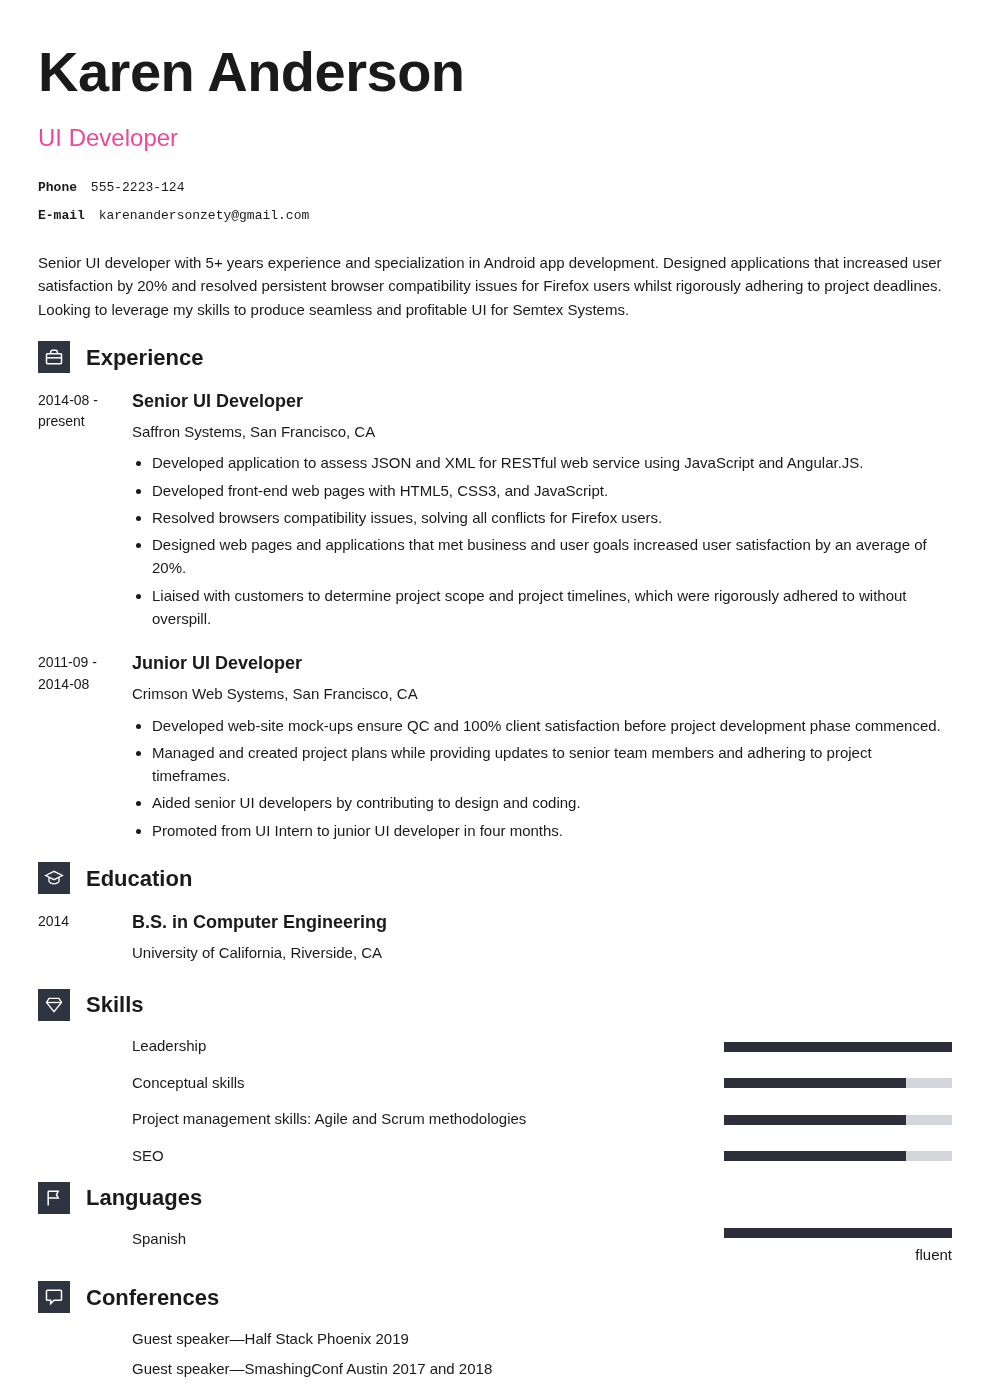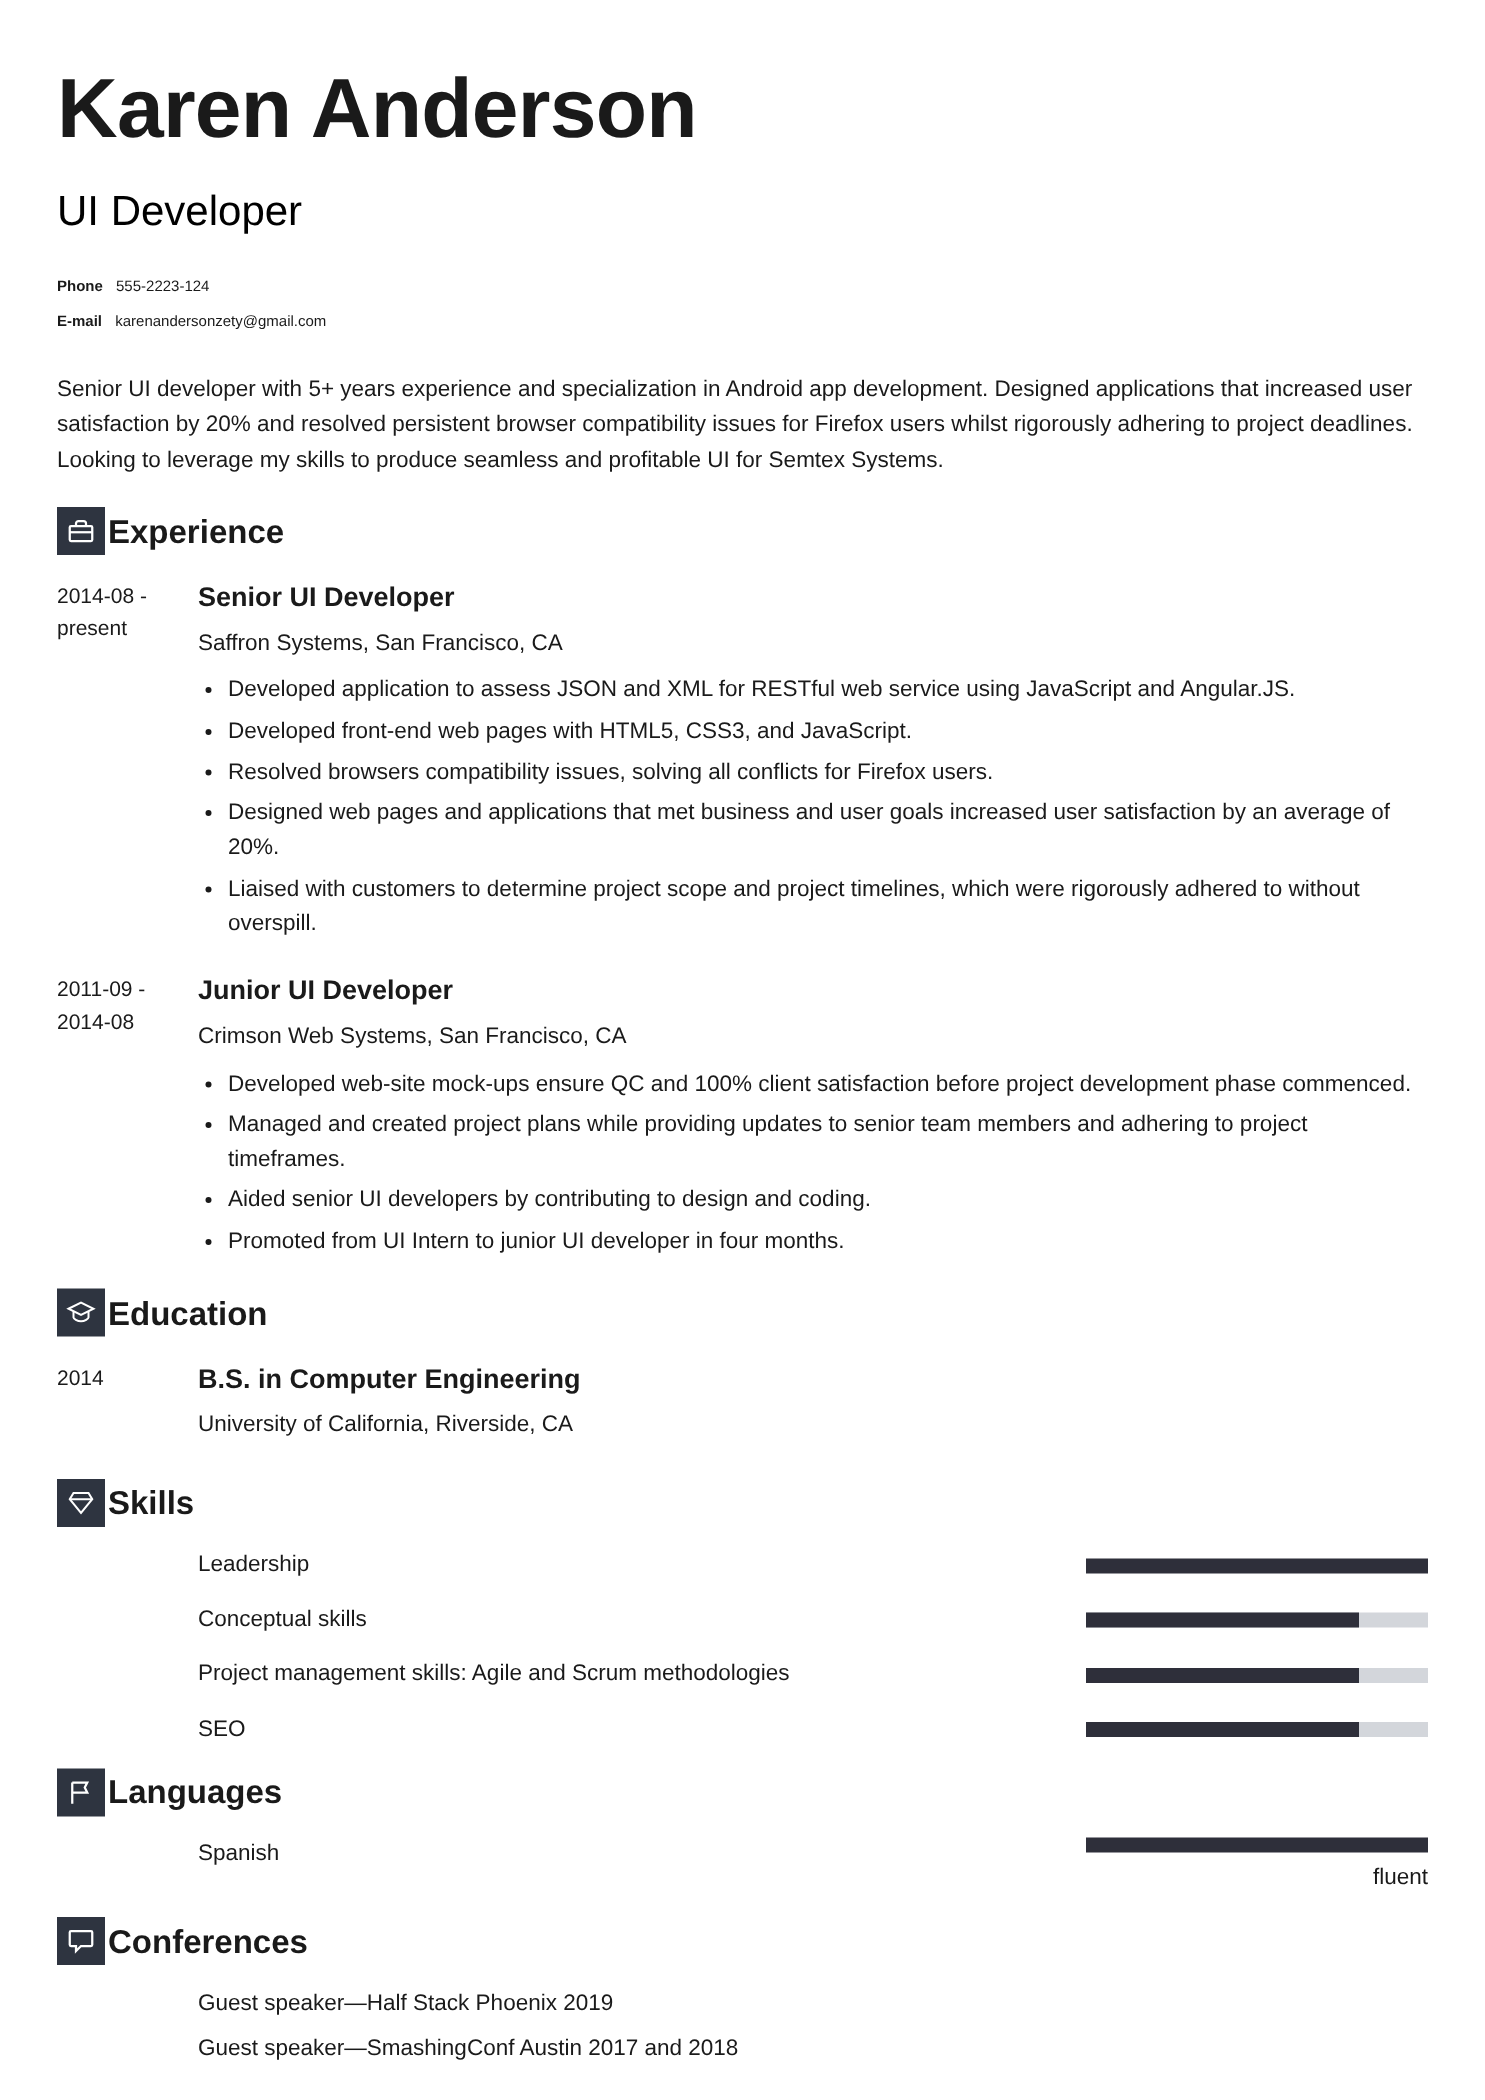--- a/index.html
+++ b/index.html
@@ -12,46 +12,47 @@
     font-size: 15px;
     line-height: 1.5;
   }
   .name {
     font-size: 56px;
     font-weight: 700;
     letter-spacing: -0.5px;
     margin-bottom: 6px;
   }
   .title {
-    font-size: 28px;
+    font-size: 24px;
     font-weight: 400;
-    color: #000000;
+    color: #ec4899;
     margin-bottom: 22px;
   }
   .contact-row {
     margin-bottom: 8px;
-    font-size: 10px;
+    font-size: 13px;
+    font-family: Liberation Mono, monospace;
   }
   .contact-label {
     font-weight: 700;
     display: inline-block;
     margin-right: 6px;
   }
   .summary {
     margin-top: 26px;
     margin-bottom: 20px;
     line-height: 1.55;
   }
   .section {
     margin-top: 14px;
   }
   .section-header {
     display: flex;
     align-items: center;
-    gap: 2px;
+    gap: 16px;
     margin-bottom: 14px;
   }
   .section-icon {
     width: 32px;
     height: 32px;
     background: #2e3440;
     color: #fff;
     display: flex;
     align-items: center;
     justify-content: center;

